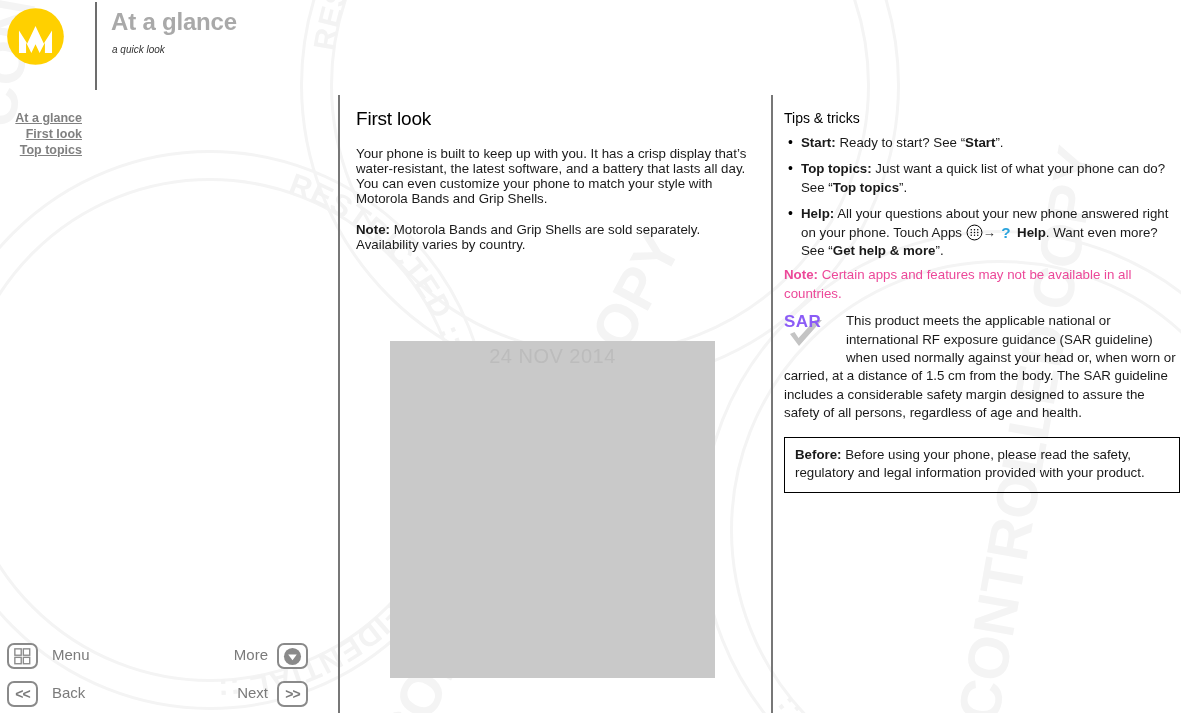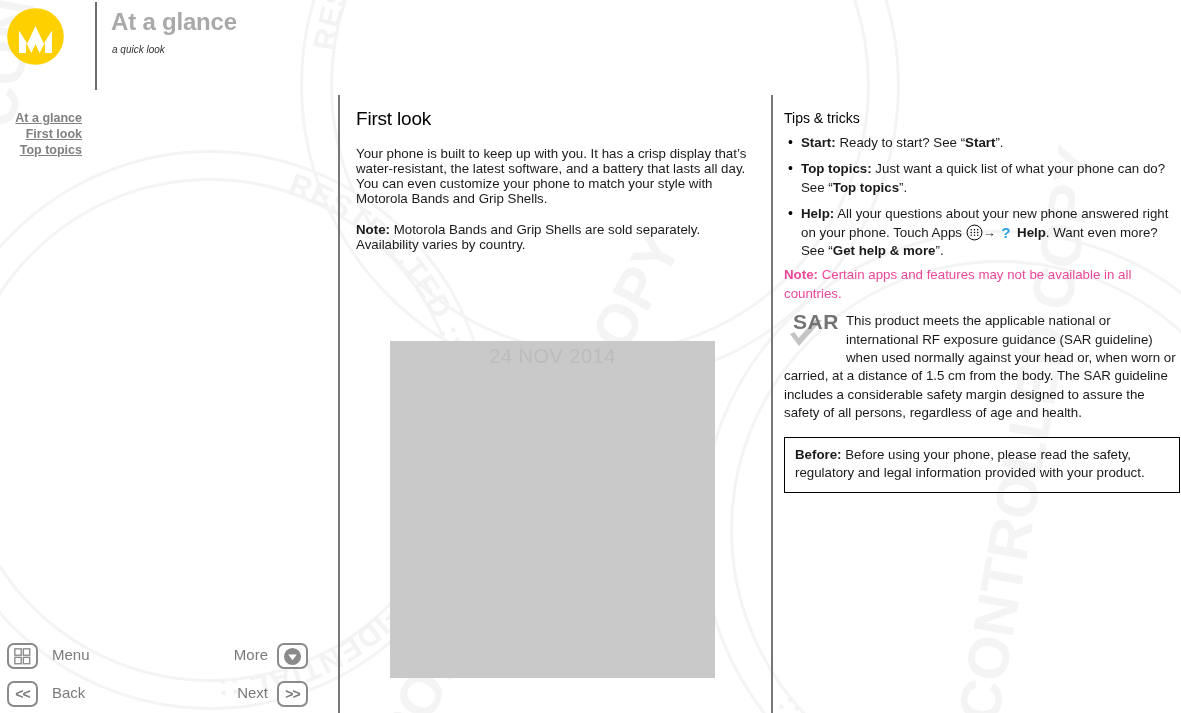--- a/index.html
+++ b/index.html
@@ -191,23 +191,23 @@
     font-size: 13.3px; line-height: 18.4px; color: #1a1a1a;
     margin-bottom: 14px;
   }
   #sar-badge {
     float: left;
     width: 62px; height: 40px;
     position: relative;
     margin-right: 0px;
   }
   #sar-badge .sar-text {
-    position: absolute; left: 9px; top: 1px;
-    font-size: 21px; font-weight: bold; letter-spacing: 0.5px;
-    color: #737373;
+    position: absolute; left: 0; top: 1px;
+    font-size: 17px; font-weight: bold; letter-spacing: 0.5px;
+    color: #8b5cf6;
     z-index: 2;
   }
   #sar-badge .sar-check {
     position: absolute; left: 2px; top: 6px;
     width: 40px; height: 32px;
     z-index: 1;
   }
 
   #caution-box {
     border: 1.5px solid #000;

